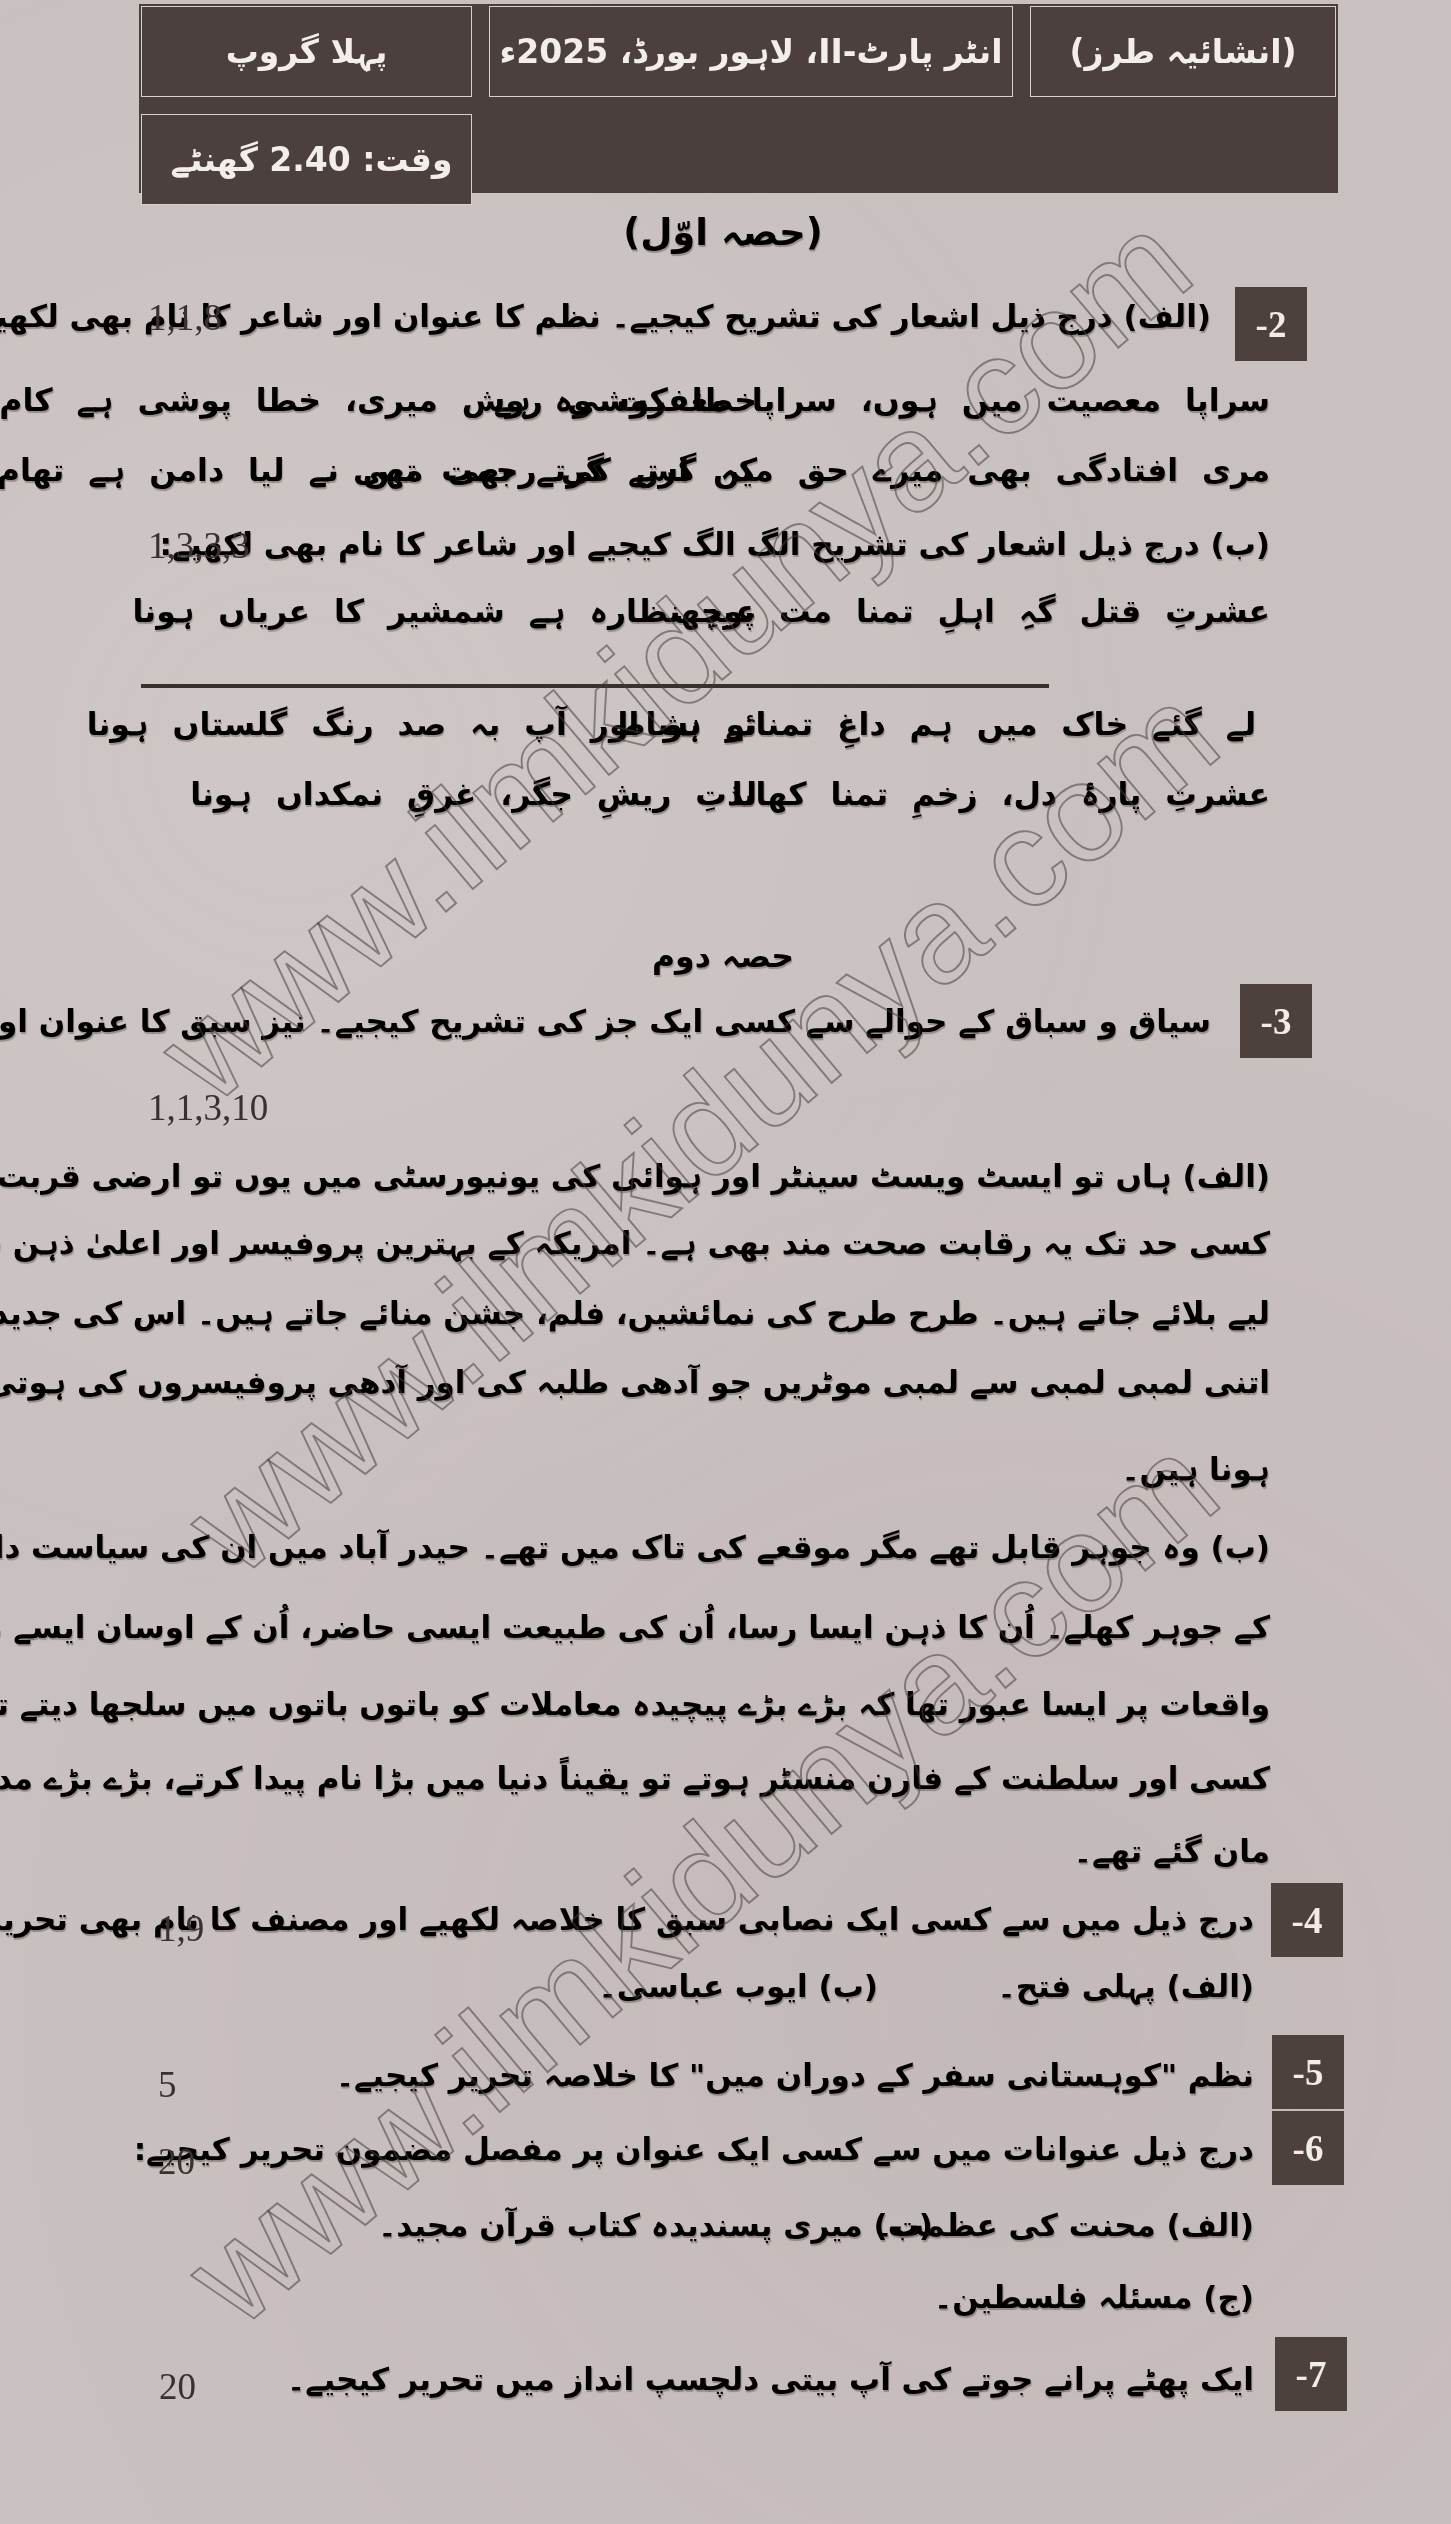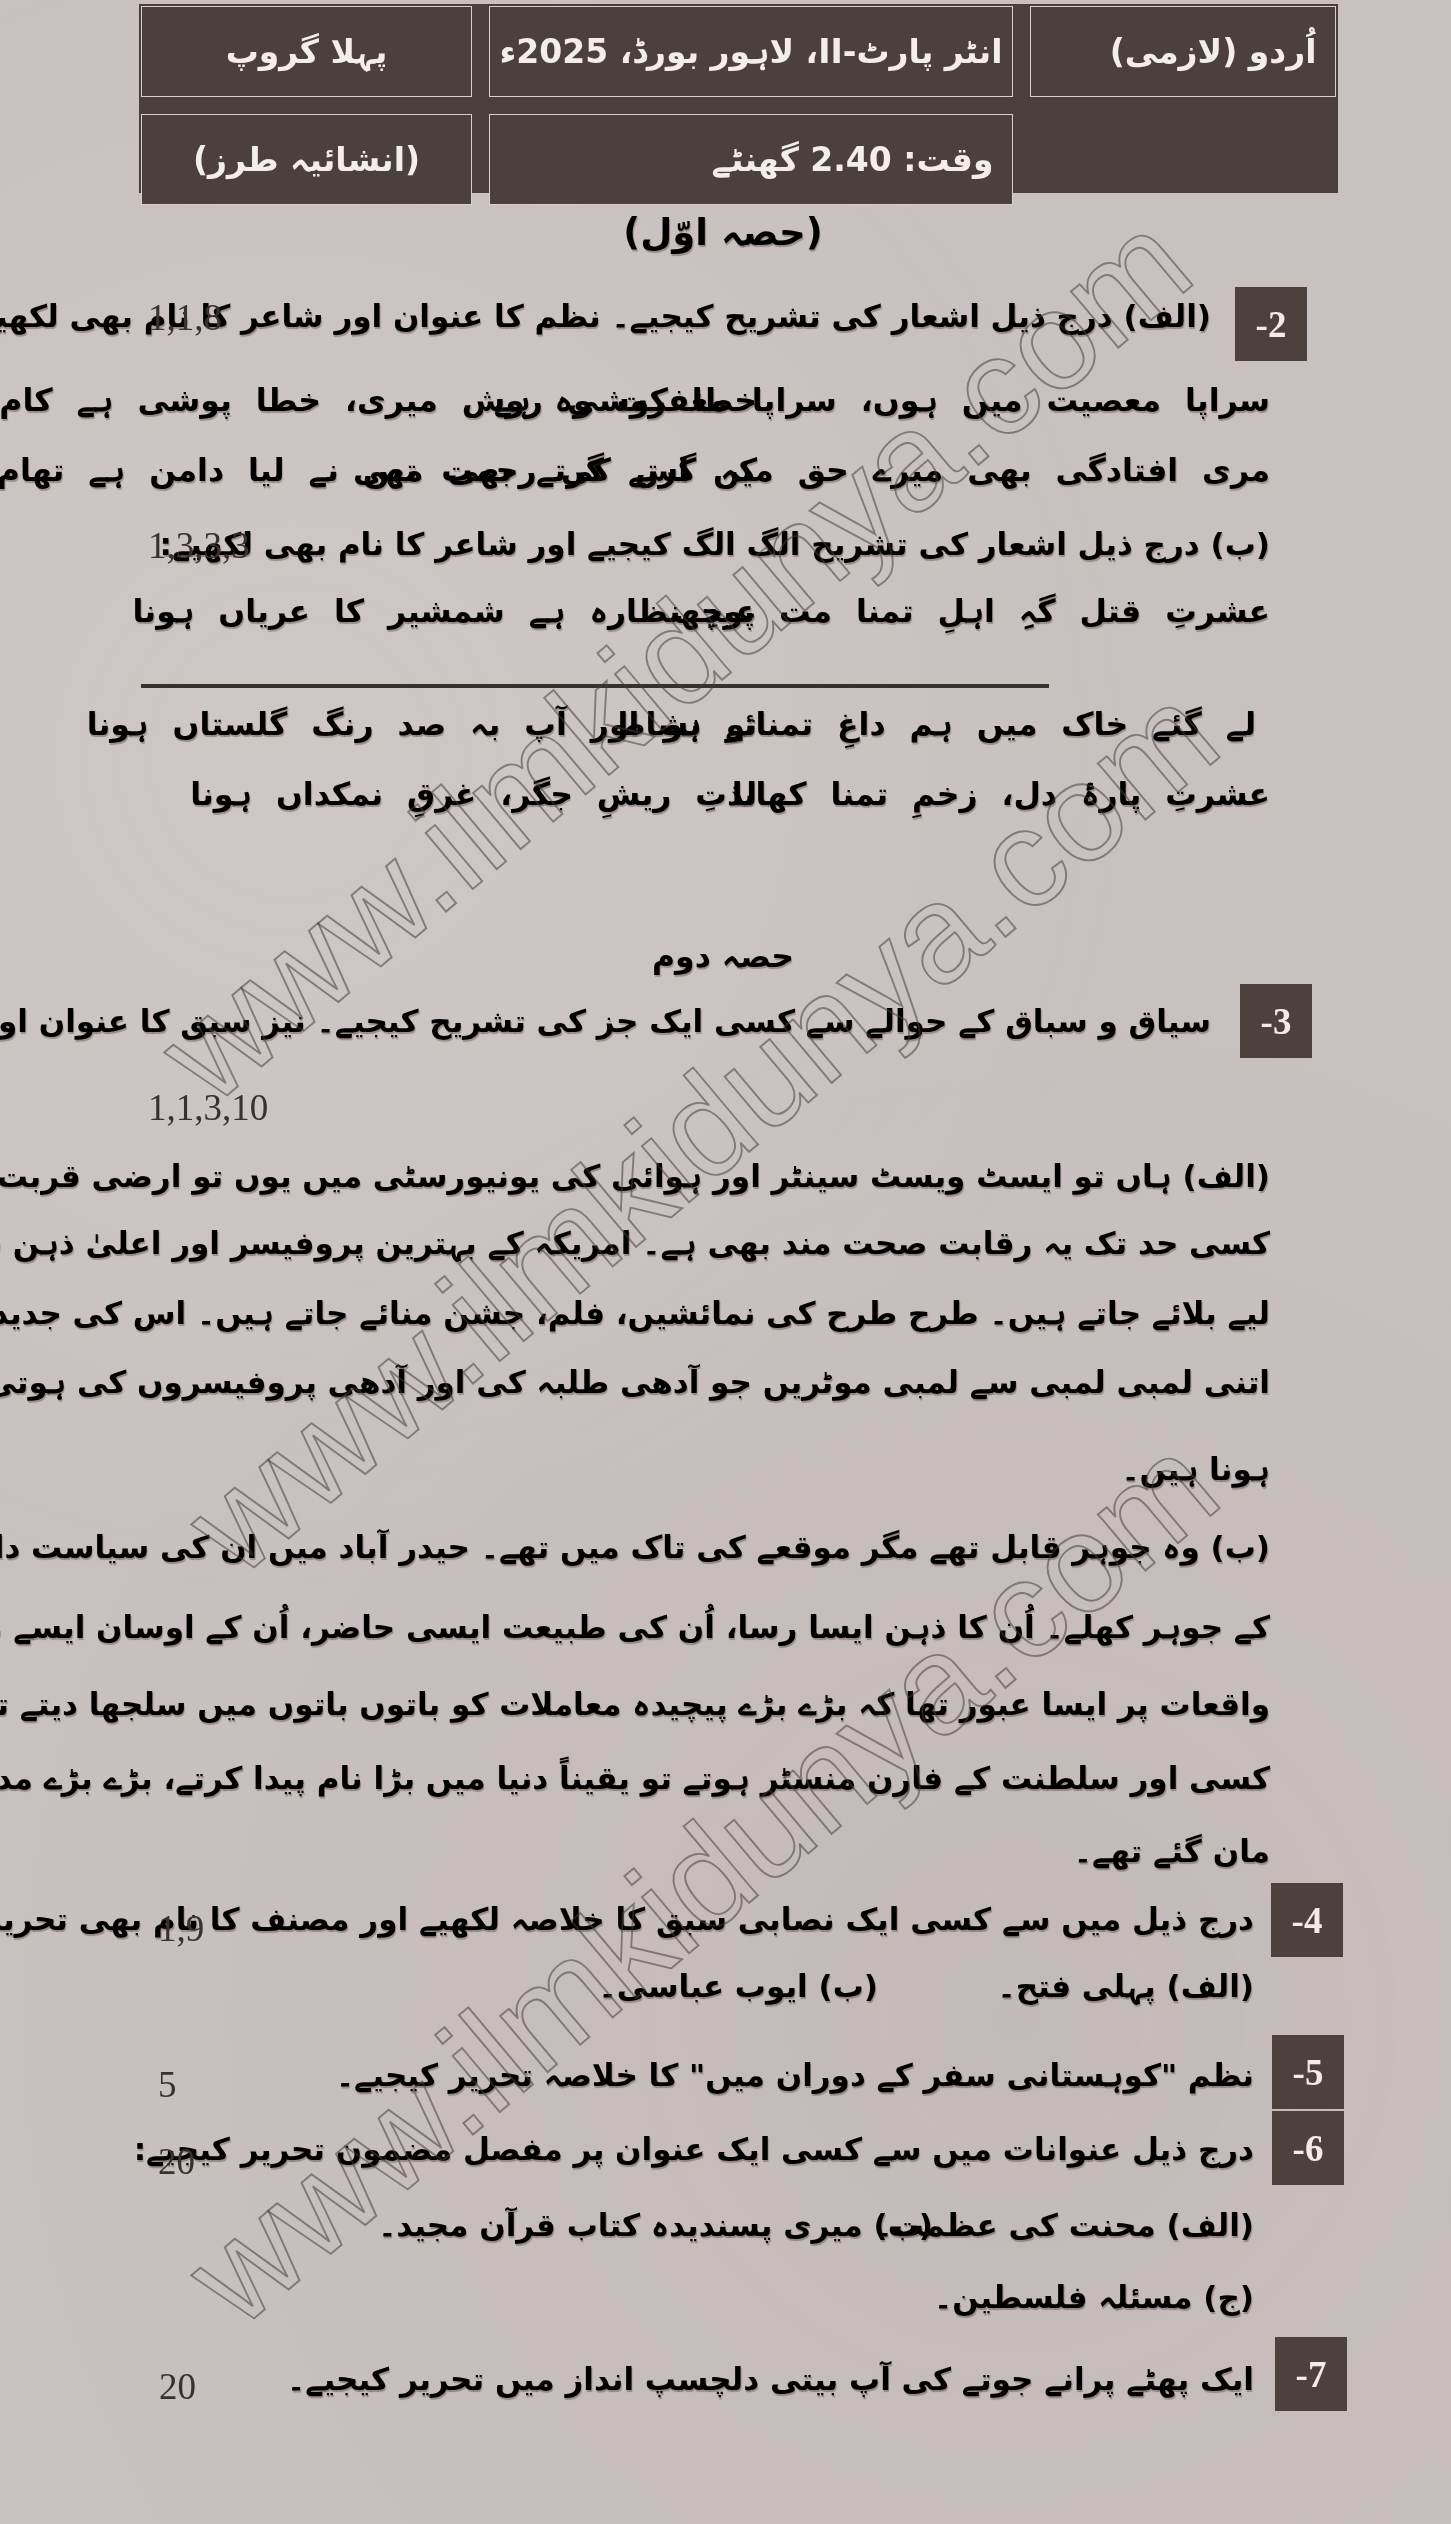--- a/index.html
+++ b/index.html
@@ -32,21 +32,20 @@
 
   .watermark { position: absolute; font-family: "Liberation Sans", sans-serif; font-size: 139px; color: transparent;
     -webkit-text-stroke: 1.9px rgba(70,60,60,0.55); transform-origin: left bottom; white-space: nowrap; pointer-events: none; }
 </style>
 </head>
 <body>
 
 <div class="abs hdr">
   <div class="cell">پہلا گروپ</div>
   <div class="cell">انٹر پارٹ-II، لاہور بورڈ، 2025ء</div>
-  <div class="cell r">اُردو (لازمی)</div>
   <div class="cell">(انشائیہ طرز)</div>
   <div class="cell r">وقت: 2.40 گھنٹے</div>
 </div>
 
 <div class="abs urdu section-title" style="left:556px; top:211px; width:334px; text-align:center;">(حصہ اوّل)</div>
 
 <div class="abs qbox" style="left:1235px; top:287px;">-2</div>
 <div class="abs urdu line" style="right:241px; top:298px; width:834px;">(الف) درج ذیل اشعار کی تشریح کیجیے۔ نظم کا عنوان اور شاعر کا نام بھی لکھیے:</div>
 <div class="abs num" style="left:148px; top:296px;">1,1,8</div>
 

